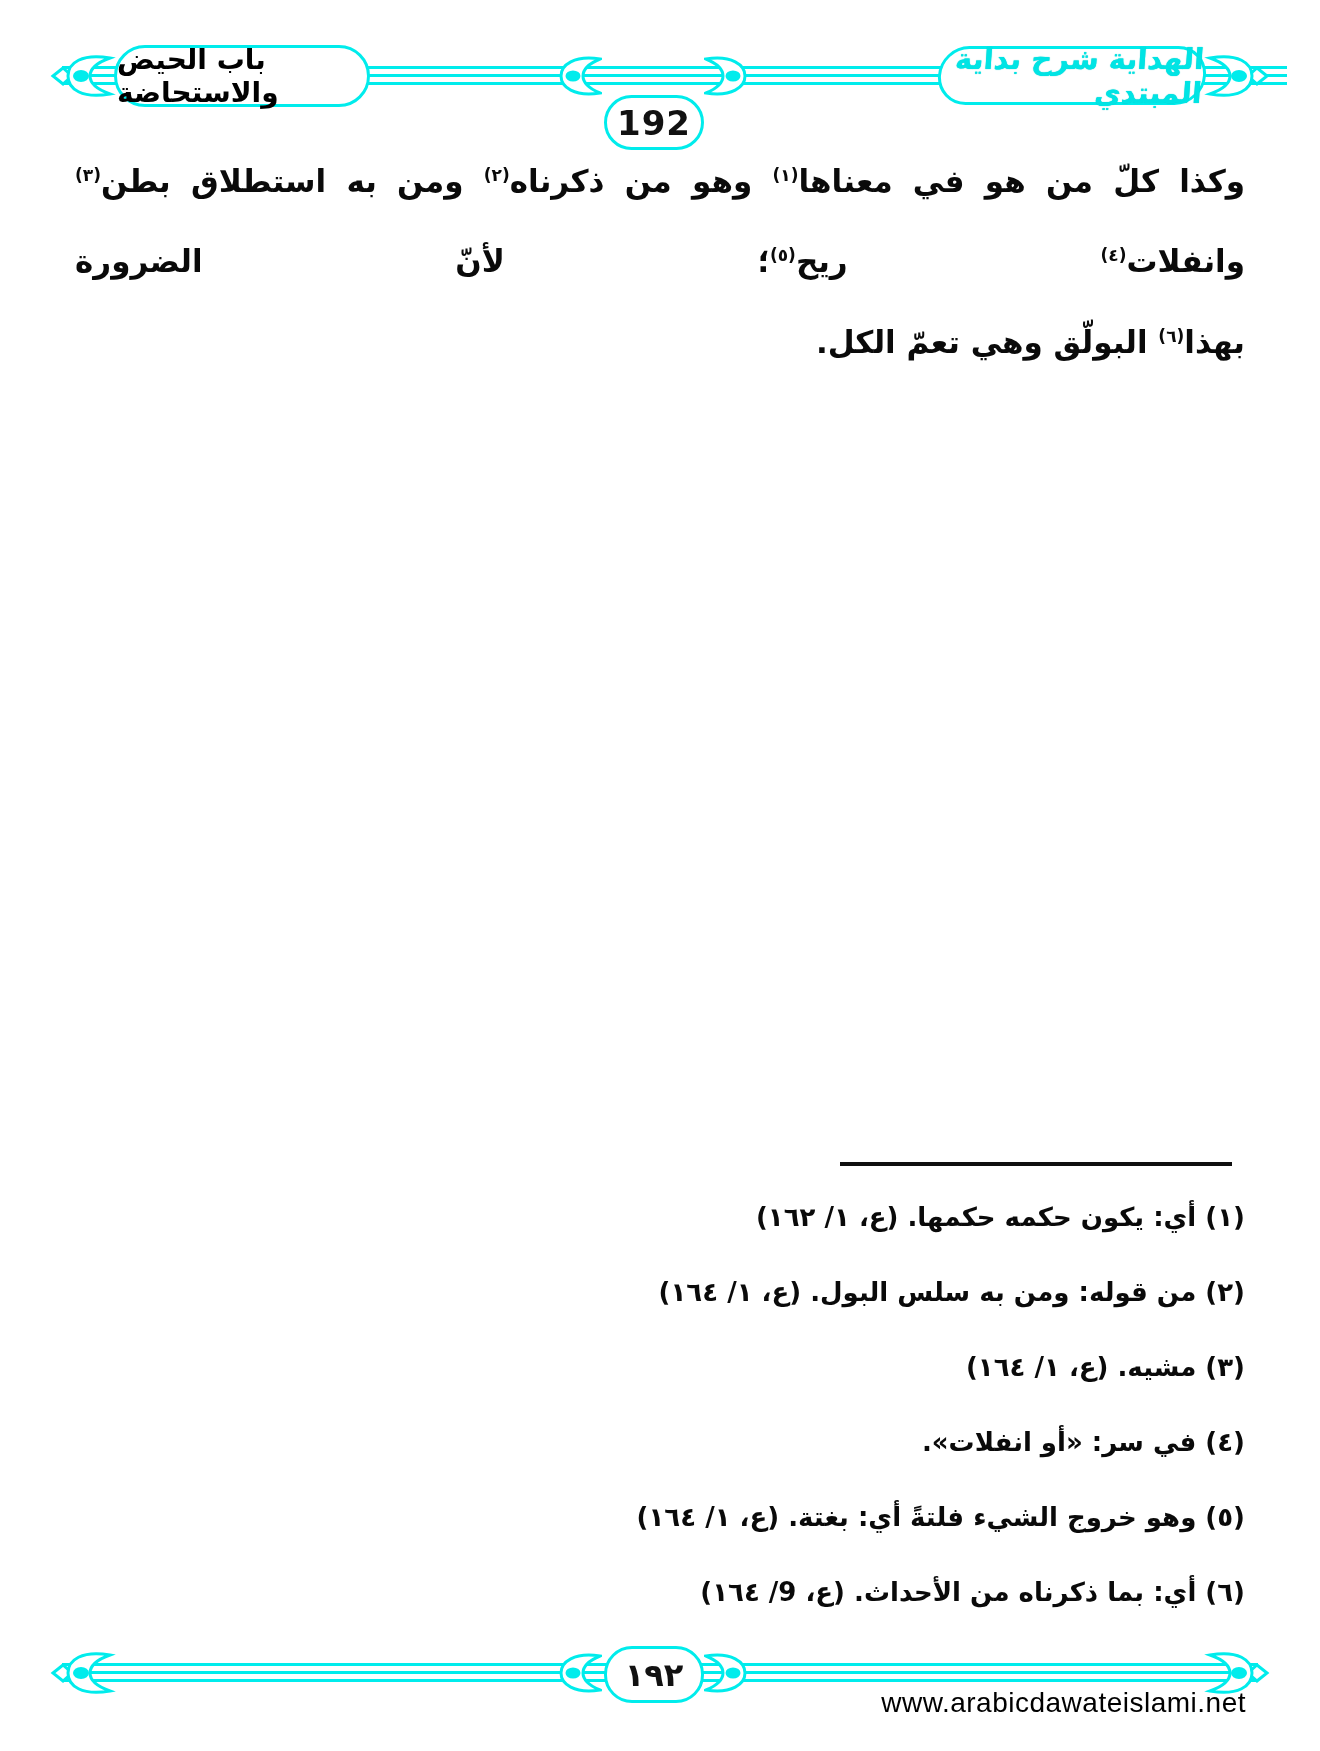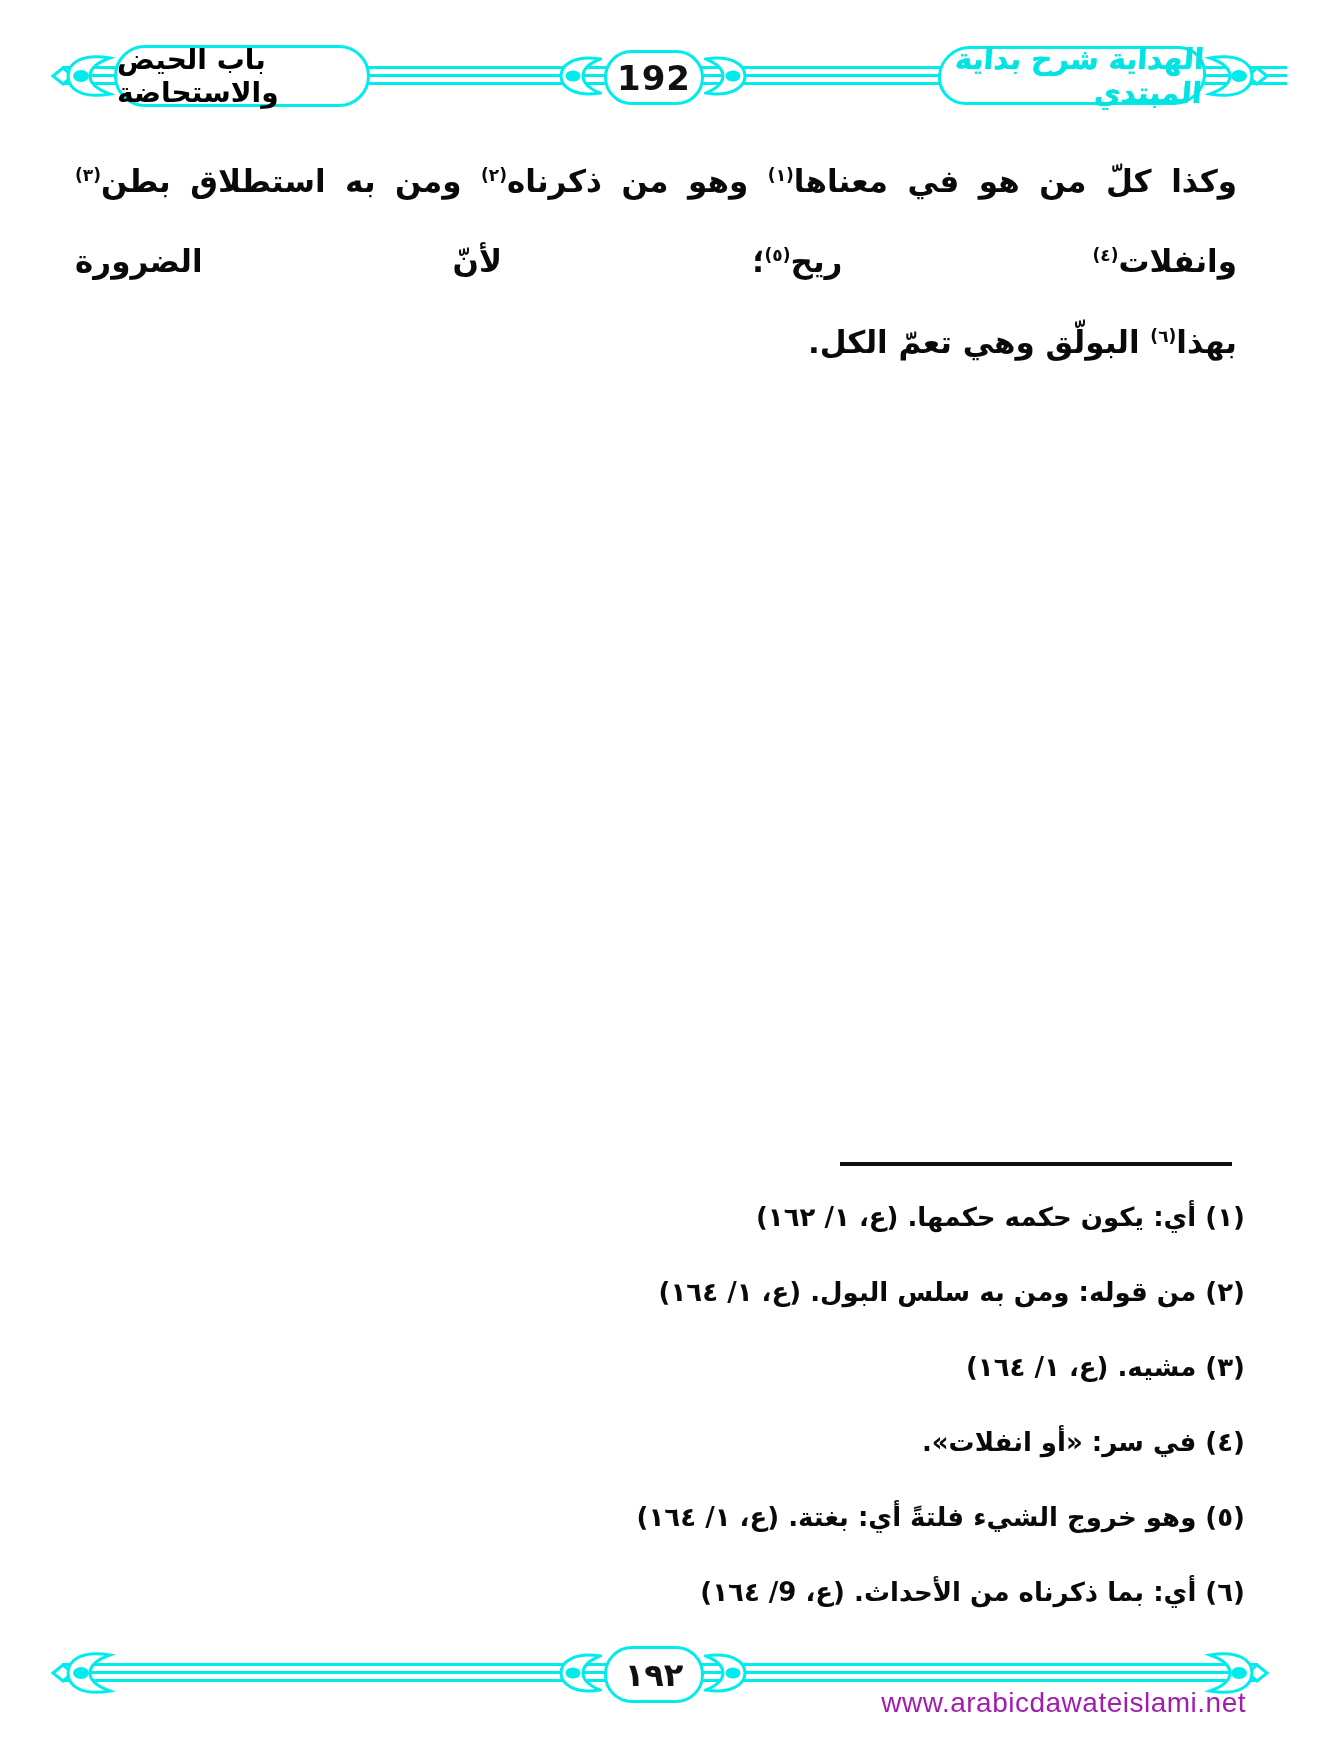--- a/index.html
+++ b/index.html
@@ -22,48 +22,48 @@
 
   
   .pill{
     background:#ffffff;border:3px solid #00ecec;border-radius:34px;
     display:flex;align-items:center;justify-content:center;
     z-index:2;box-sizing:border-box;
   }
   .chapter-pill{font-size:28px;font-weight:bold;color:#000000;}
   .booktitle-pill{font-size:29px;font-weight:bold;color:#00e4e4;
     text-shadow:0 0 1px #00c8c8; transform:skewX(-4deg);}
-  .pageoval{font-size:34px;font-weight:bold;color:#111111;letter-spacing:1px;}
+  .pageoval{font-size:34px;font-weight:bold;color:#111111;letter-spacing:1px;margin-top:45px;}
   .pageoval-ar{font-size:32px;font-weight:bold;color:#111111;}
 
   .orn{z-index:3;display:block;}
 
   
   .body-text{
-    left:75px;right:83px;top:138px;
+    left:75px;right:75px;top:138px;
     direction:rtl;color:#0a0a0a;font-weight:600;
     font-size:31px;line-height:74px;
   }
   .bt-line1{text-align:justify;text-align-last:justify;}
   .bt-line2{text-align:right;}
   .fn-ref{font-size:0.55em;vertical-align:super;font-weight:600;}
 
   
   .fn-sep{top:1162px;right:88px;width:392px;height:4px;background:#101010;}
   .footnotes{
     left:75px;right:75px;top:1180px;
     direction:rtl;text-align:right;
     color:#0a0a0a;font-weight:600;font-size:26px;line-height:75px;
   }
   .footnote{white-space:nowrap;}
 
   
   .website{
     top:1687px;right:74px;
-    color:#a21caf;font-size:28px;letter-spacing:0.5px;
+    color:#000000;font-size:28px;letter-spacing:0.5px;
     font-family:"Liberation Sans","DejaVu Sans",sans-serif;
   }
 </style>
 </head>
 <body>
 
 <div class="abs" style="left:0;top:40px;width:1320px;height:80px;padding-left:29px;">
 
   <div class="abs stripes" style="left:62px;right:62px;top:26px;"></div>
 

